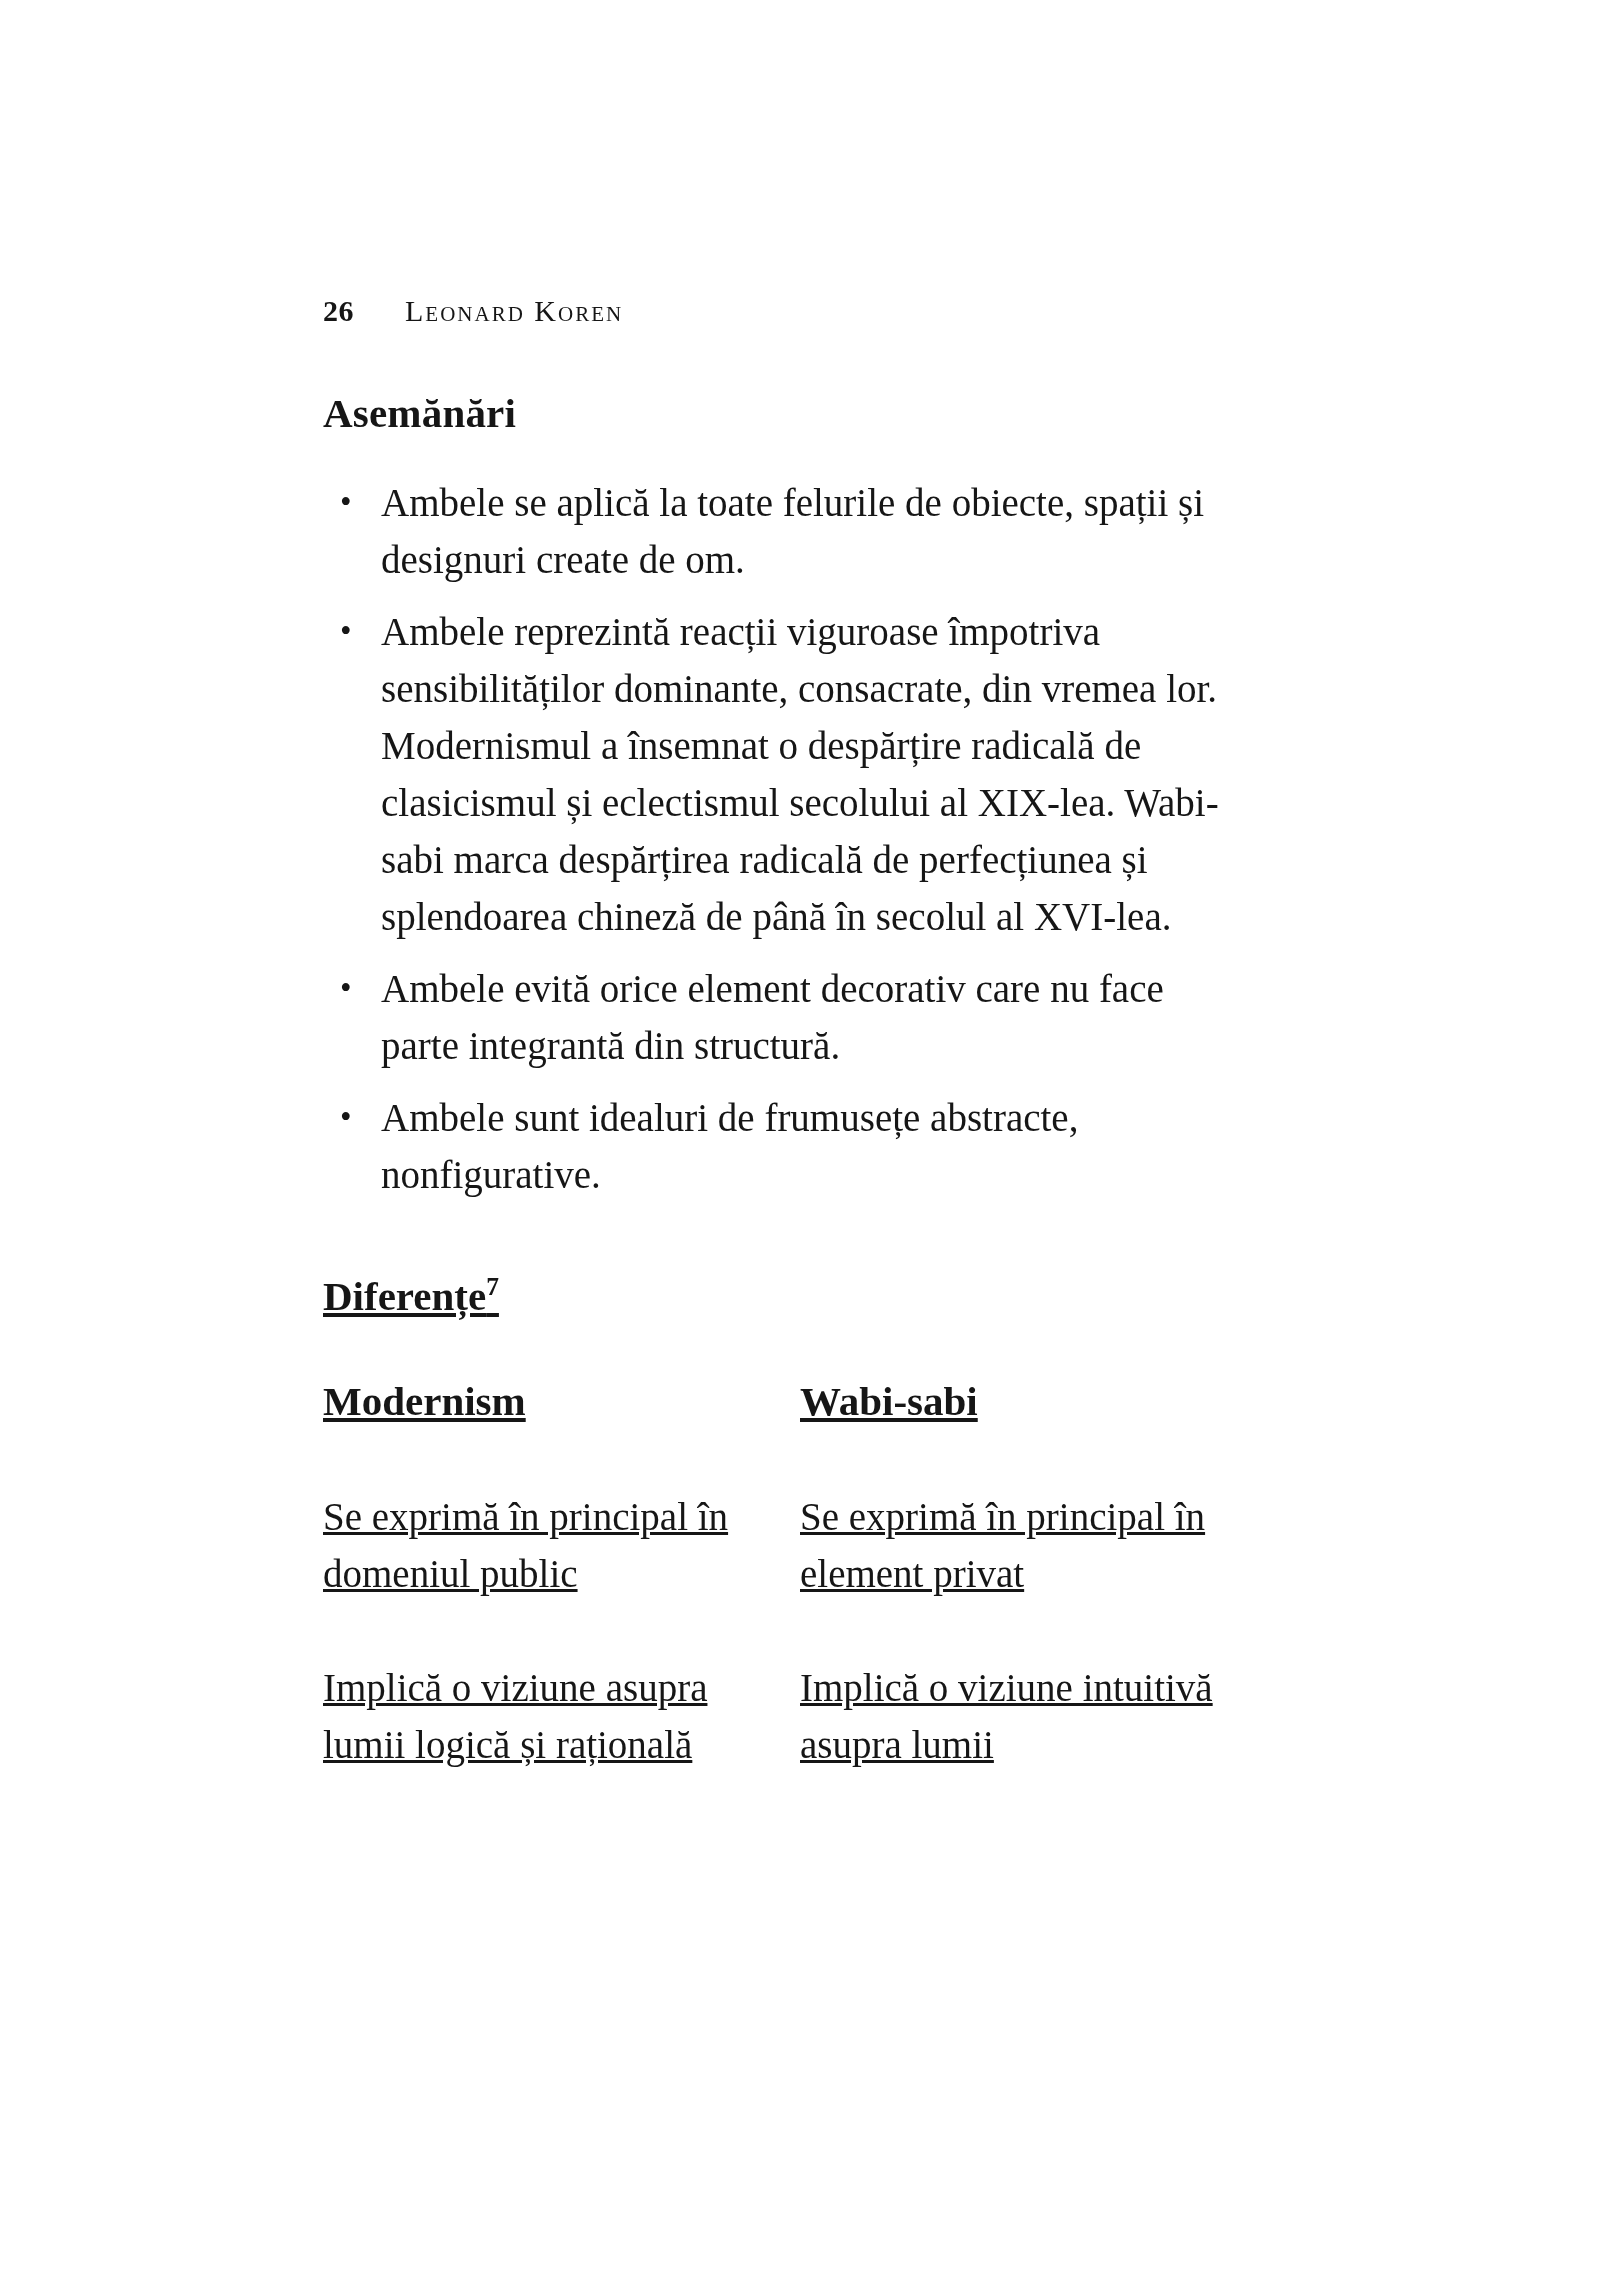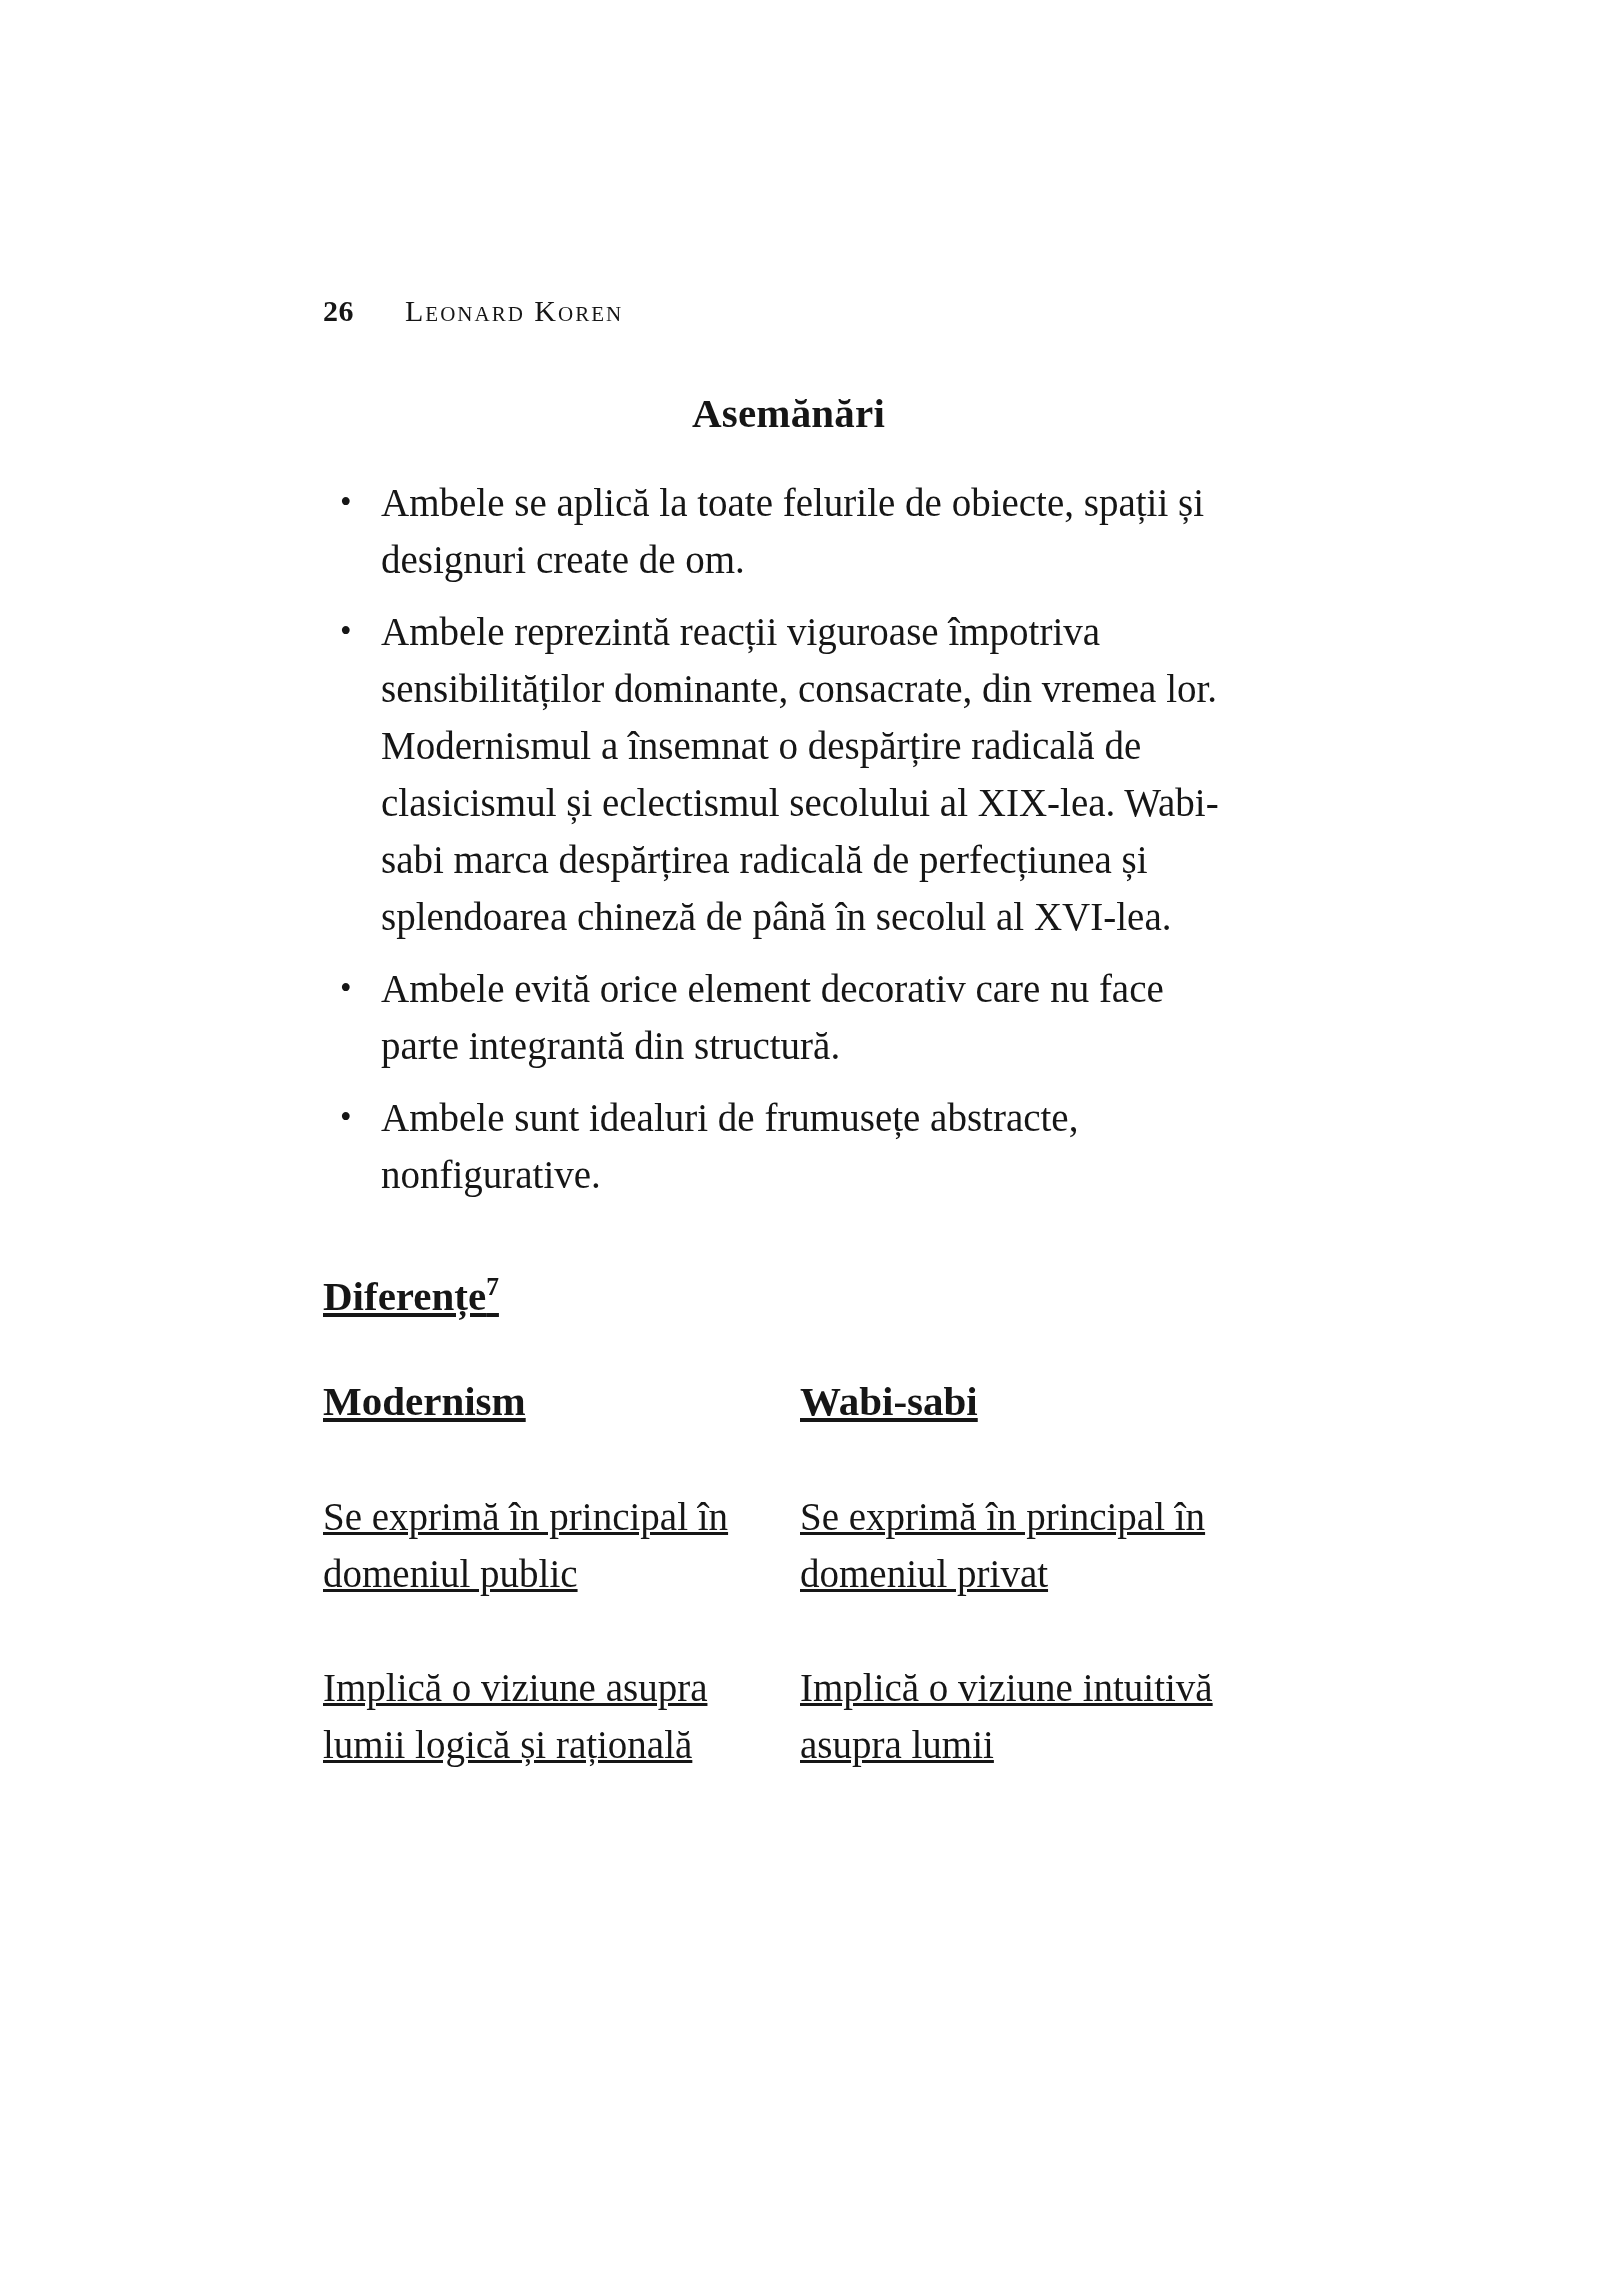--- a/index.html
+++ b/index.html
@@ -33,21 +33,20 @@
   }
   .running-header .author {
     font-variant: small-caps;
     letter-spacing: 2px;
   }
   h2.section-heading {
     font-size: 41px;
     font-weight: 700;
     margin: 0 0 37px 0;
     letter-spacing: 0.2px;
-    text-align: center;
   }
   ul.similarities-list {
     list-style: none;
     margin: 0;
     padding: 0;
     font-size: 39px;
     line-height: 57px;
   }
   ul.similarities-list li {
     position: relative;
@@ -114,21 +113,21 @@
     </ul>
 
     <div class="diff-heading-wrap">
       <h2 class="diff-heading"><span>Diferențe</span><sup>7</sup></h2>
 
       <div class="diff-table">
         <div class="col-header">Modernism</div>
         <div class="col-header">Wabi-sabi</div>
 
         <div class="cell">Se exprimă în principal în domeniul public</div>
-        <div class="cell">Se exprimă în principal în domeniul privat</div>
+        <div class="cell">Se exprimă în principal în element privat</div>
 
         <div class="cell">Implică o viziune asupra lumii logică și rațională</div>
         <div class="cell">Implică o viziune intuitivă asupra lumii</div>
       </div>
     </div>
 
   </div>
 </div>
 
 

